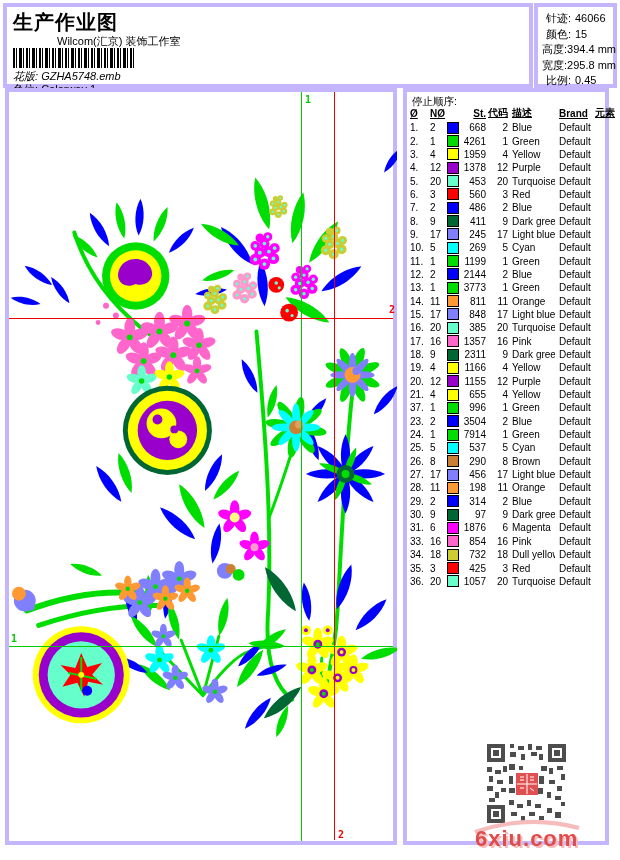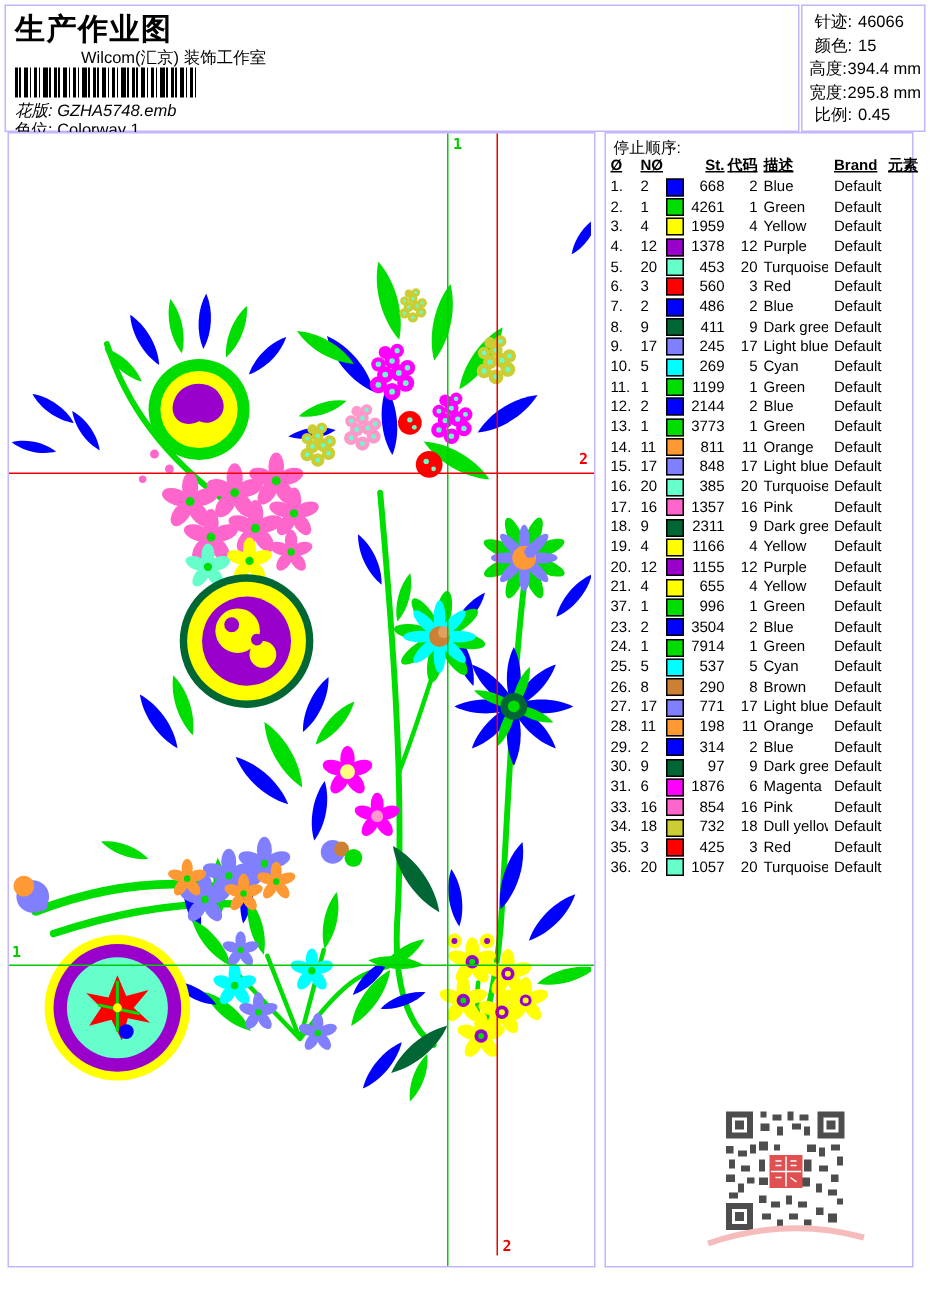--- a/index.html
+++ b/index.html
@@ -1,17 +1,17 @@
 <!DOCTYPE html>
 <html><head>
 <meta charset="utf-8">
 <style>
   html,body{margin:0;padding:0;background:#fff;}
   body{width:620px;height:860px;position:relative;font-family:"Liberation Sans",sans-serif;color:#000;overflow:hidden;}
-  .box{position:absolute;border:1px solid #c4b5fd;background:#fff;box-sizing:border-box;}
+  .box{position:absolute;border:4px solid #c4b5fd;background:#fff;box-sizing:border-box;}
   
   #hdr-left{left:3px;top:3px;width:530px;height:85px;}
   #hdr-right{left:534px;top:3px;width:83px;height:85px;}
   .title{position:absolute;left:6px;top:2px;font-size:20px;font-weight:bold;letter-spacing:1px;}
   .company{position:absolute;left:6px;top:27px;font-size:11px;margin-left:44px;}
   .barcode{position:absolute;left:6px;top:41px;width:122px;height:20px;
     background:repeating-linear-gradient(90deg,#000 0 2px,#fff 2px 3px,#000 3px 4px,#fff 4px 6px,#000 6px 9px,#fff 9px 10px,#000 10px 11px,#fff 11px 13px);}
   .hline{position:absolute;left:6px;font-size:11px;}
   .hline .lbl{display:inline-block;}
   #info-rows{position:absolute;left:4px;top:4px;right:2px;}
@@ -678,21 +678,21 @@
     <span class="c-code">8</span>
     <span class="c-desc">Brown</span>
     <span class="c-brand">Default</span>
     <span class="c-elem"></span>
   </div>
 
   <div class="strow sgrid">
     <span class="c-seq">27.</span>
     <span class="c-n0">17</span>
     <span class="sw" style="background: rgb(128, 128, 255);"></span>
-    <span class="c-st">771</span>
+    <span class="c-st">456</span>
     <span class="c-code">17</span>
     <span class="c-desc">Light blue</span>
     <span class="c-brand">Default</span>
     <span class="c-elem"></span>
   </div>
 
   <div class="strow sgrid">
     <span class="c-seq">28.</span>
     <span class="c-n0">11</span>
     <span class="sw" style="background: rgb(255, 153, 51);"></span>
@@ -843,13 +843,14 @@
       <line x1="45" y1="35" x2="49" y2="35"></line>
         <line x1="45" y1="38" x2="49" y2="38"></line>
       <line x1="35" y1="46" x2="39" y2="46"></line>
         <line x1="45" y1="46" x2="49" y2="49"></line>
     </g>
   </svg>
 
   <svg id="wm-swoosh" width="112" height="16" viewBox="0 0 112 16">
     <path d="M4,14 Q56,-4 108,10" stroke="#f6bcbc" stroke-width="4" fill="none"></path>
   </svg>
+  <div id="wm">6xiu.com</div>
 </div>
 
 </body></html>

